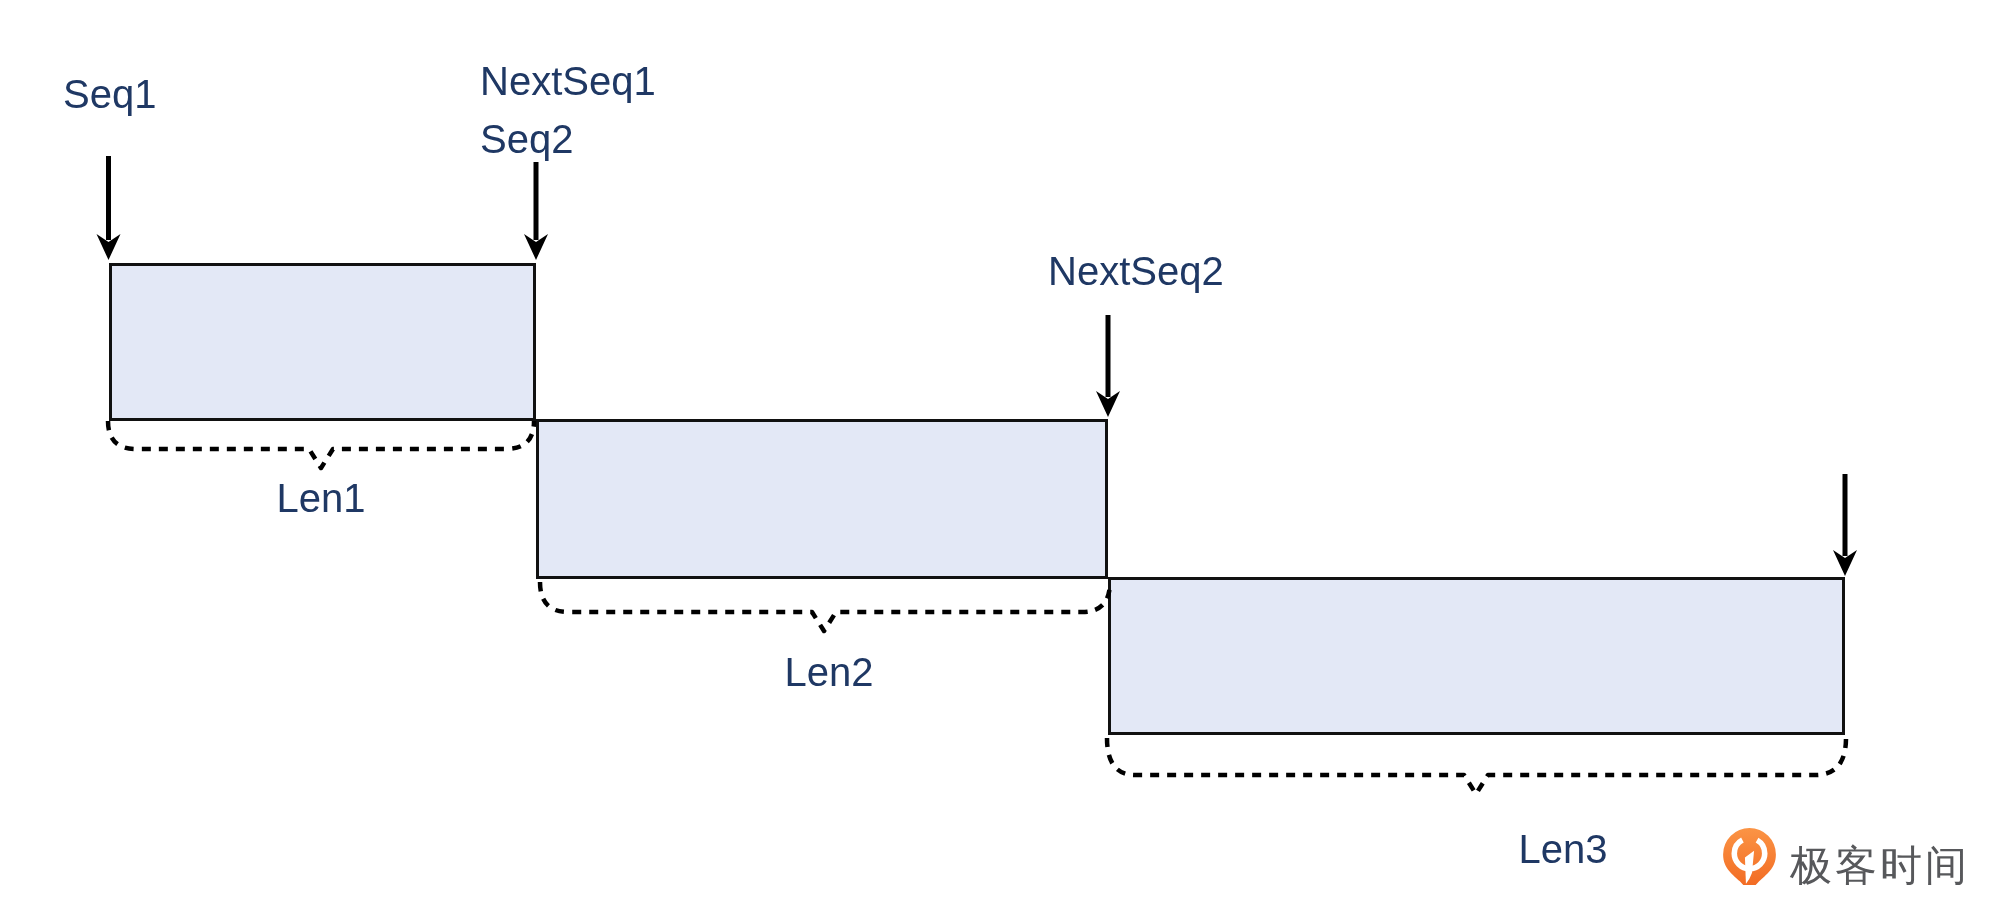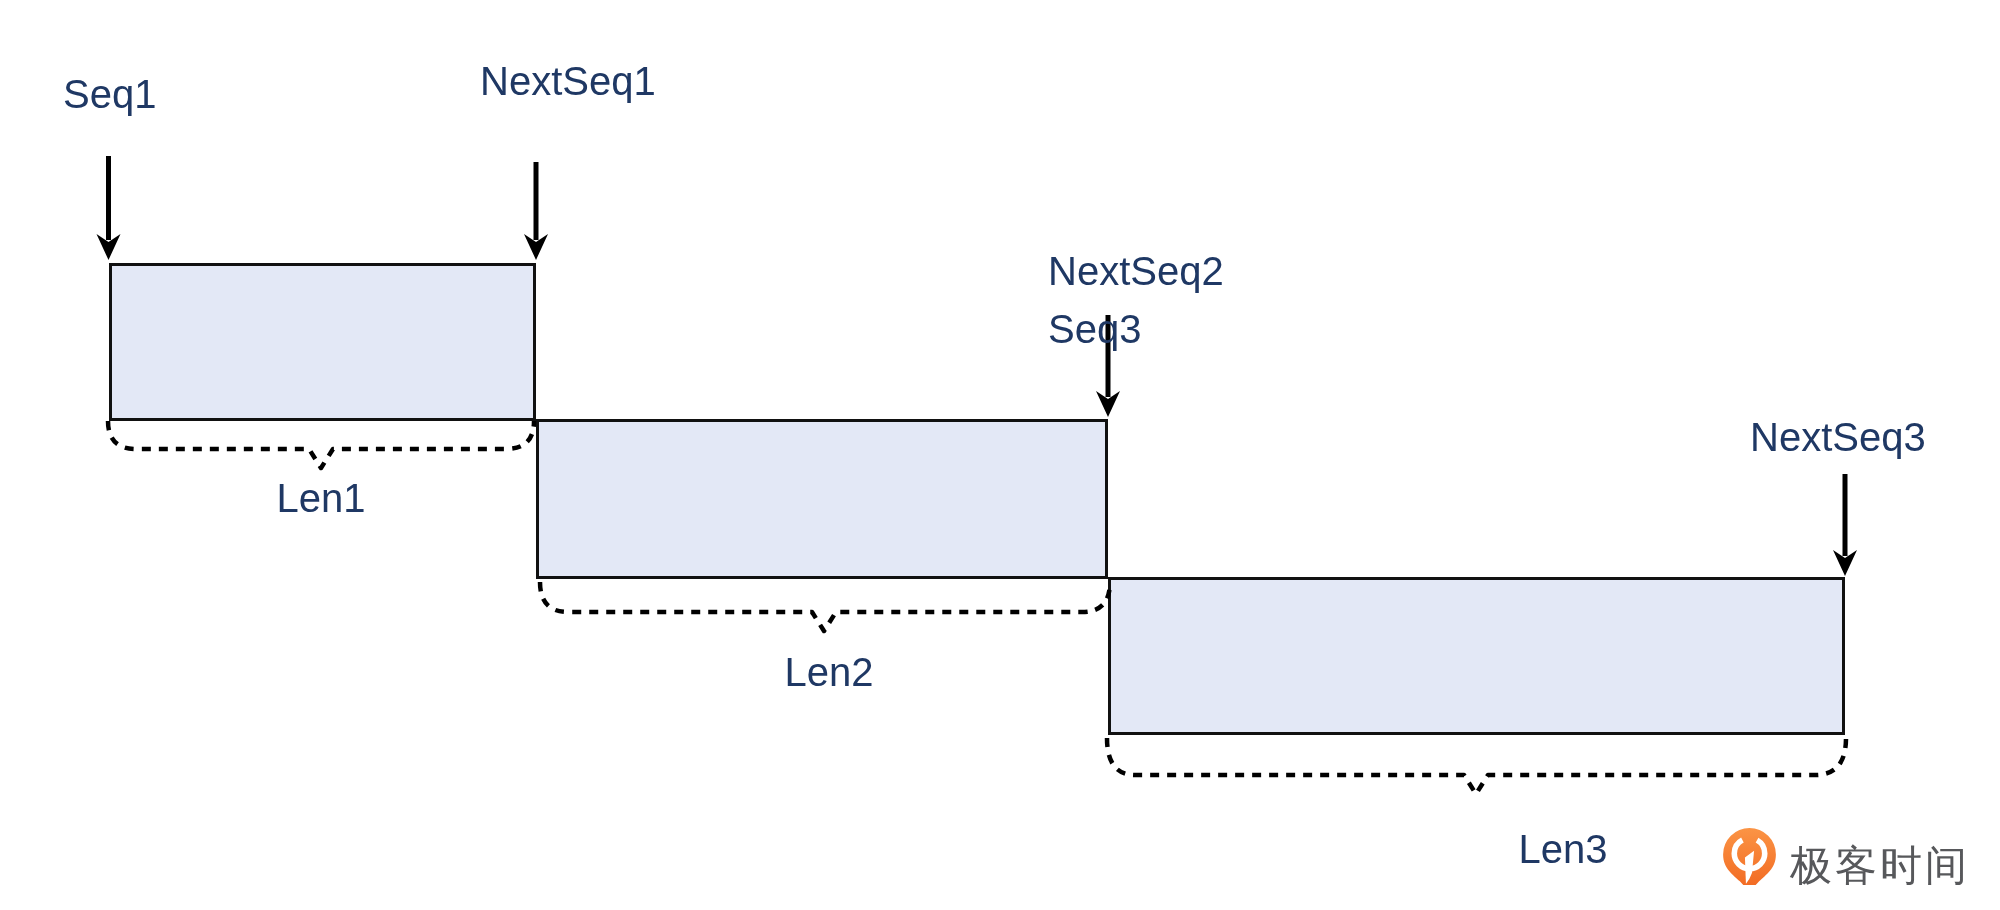--- a/index.html
+++ b/index.html
@@ -114,27 +114,24 @@
     <path class="brace" d="M108 421 Q108 449 136 449 L309 449 L321 468 L333 449 L506 449 Q534 449 534 421"></path>
     <path class="brace" d="M540 582 Q540 612 568 612 L812 612 L824 631 L836 612 L1082 612 Q1110 612 1110 582"></path>
     <path class="brace" d="M1107 738 Q1107 775 1135 775 L1464 775 L1476 794 L1488 775 L1815 775 Q1846 775 1846 738"></path>
   </svg>
 
   <div class="ptr-label p1">
     <span class="line">Seq1</span>
   </div>
   <div class="ptr-label p2">
     <span class="line">NextSeq1</span>
+    <span class="line">Seq2</span>
   </div>
   <div class="ptr-label p3">
     <span class="line">NextSeq2</span>
-    <span class="line">Seq3</span>
-  </div>
-  <div class="ptr-label p4">
-    <span class="line">NextSeq3</span>
   </div>
 
   <div class="len-label l1">Len1</div>
   <div class="len-label l2">Len2</div>
   <div class="len-label l3">Len3</div>
 
   <div class="logo">
     <svg class="logo-icon" viewBox="0 0 54 66" xmlns="http://www.w3.org/2000/svg">
       <defs>
         <linearGradient id="gt-orange" x1="0" y1="0" x2="0" y2="1">

